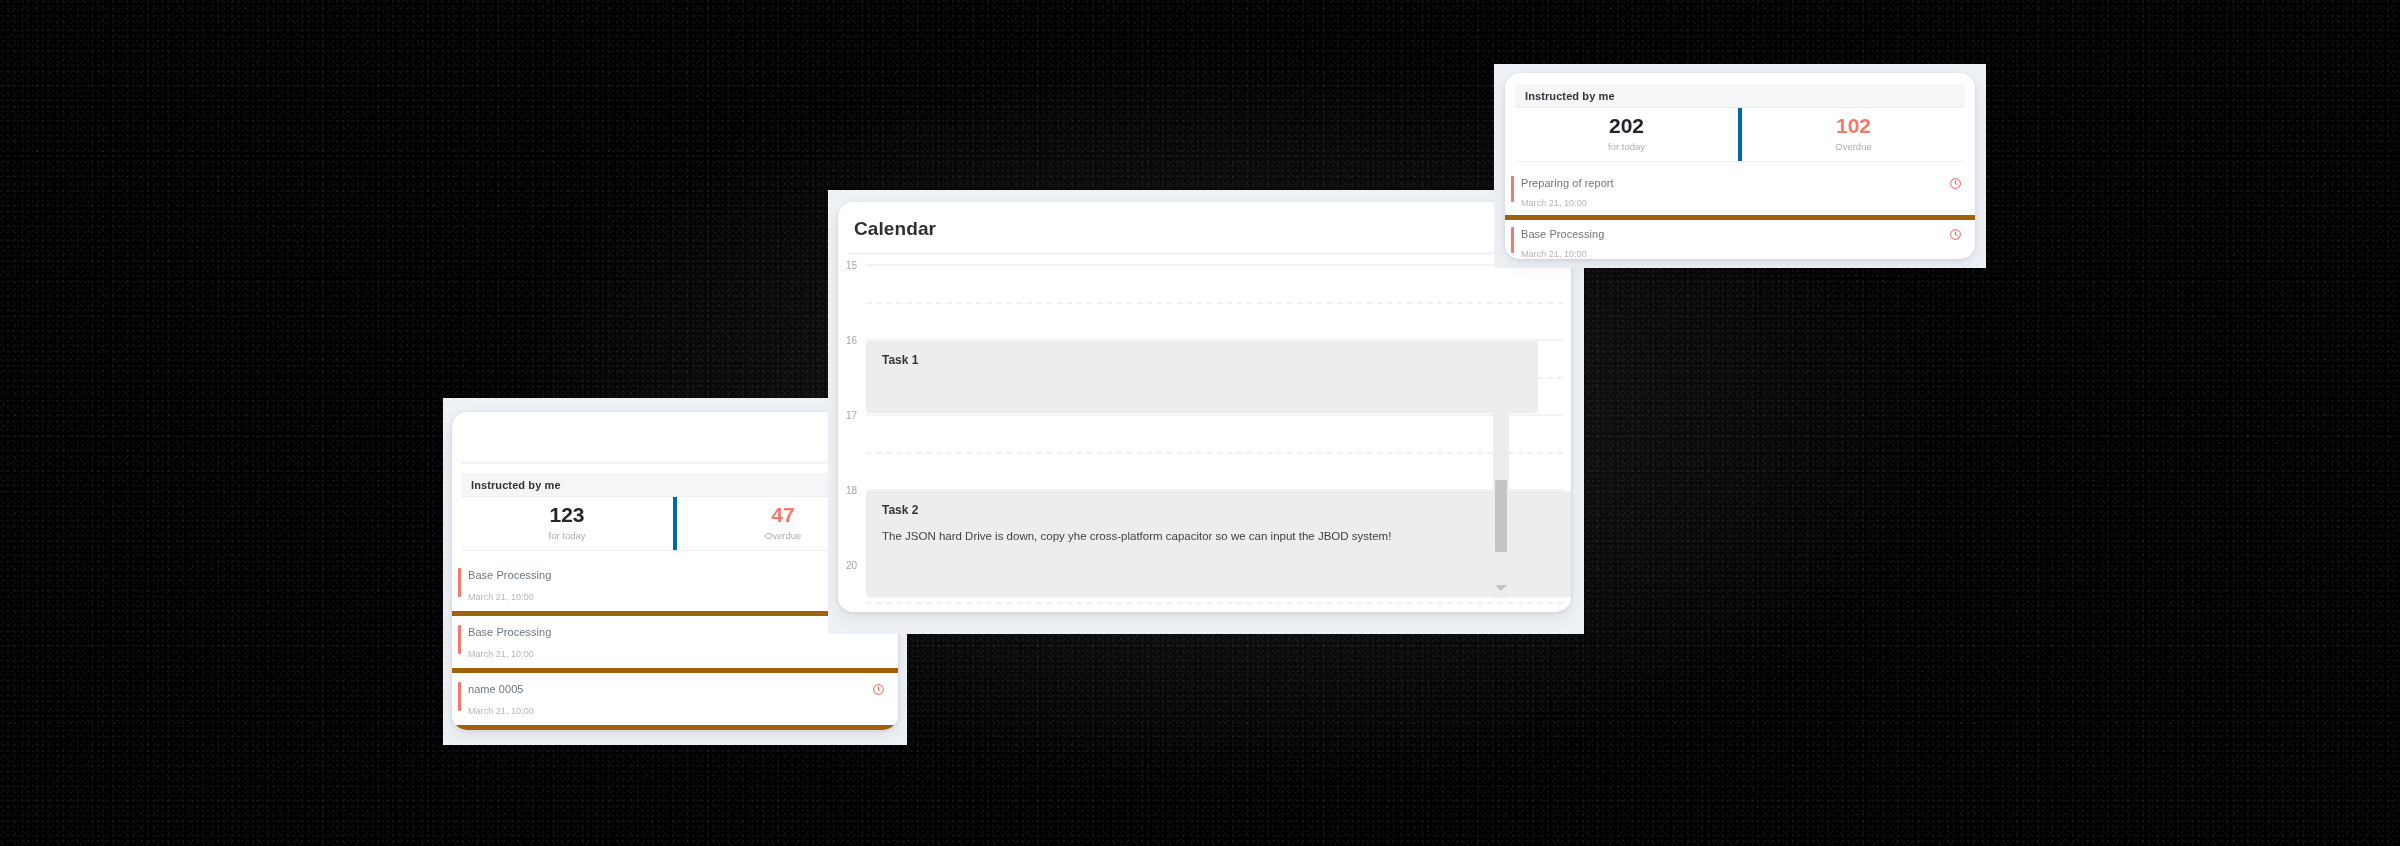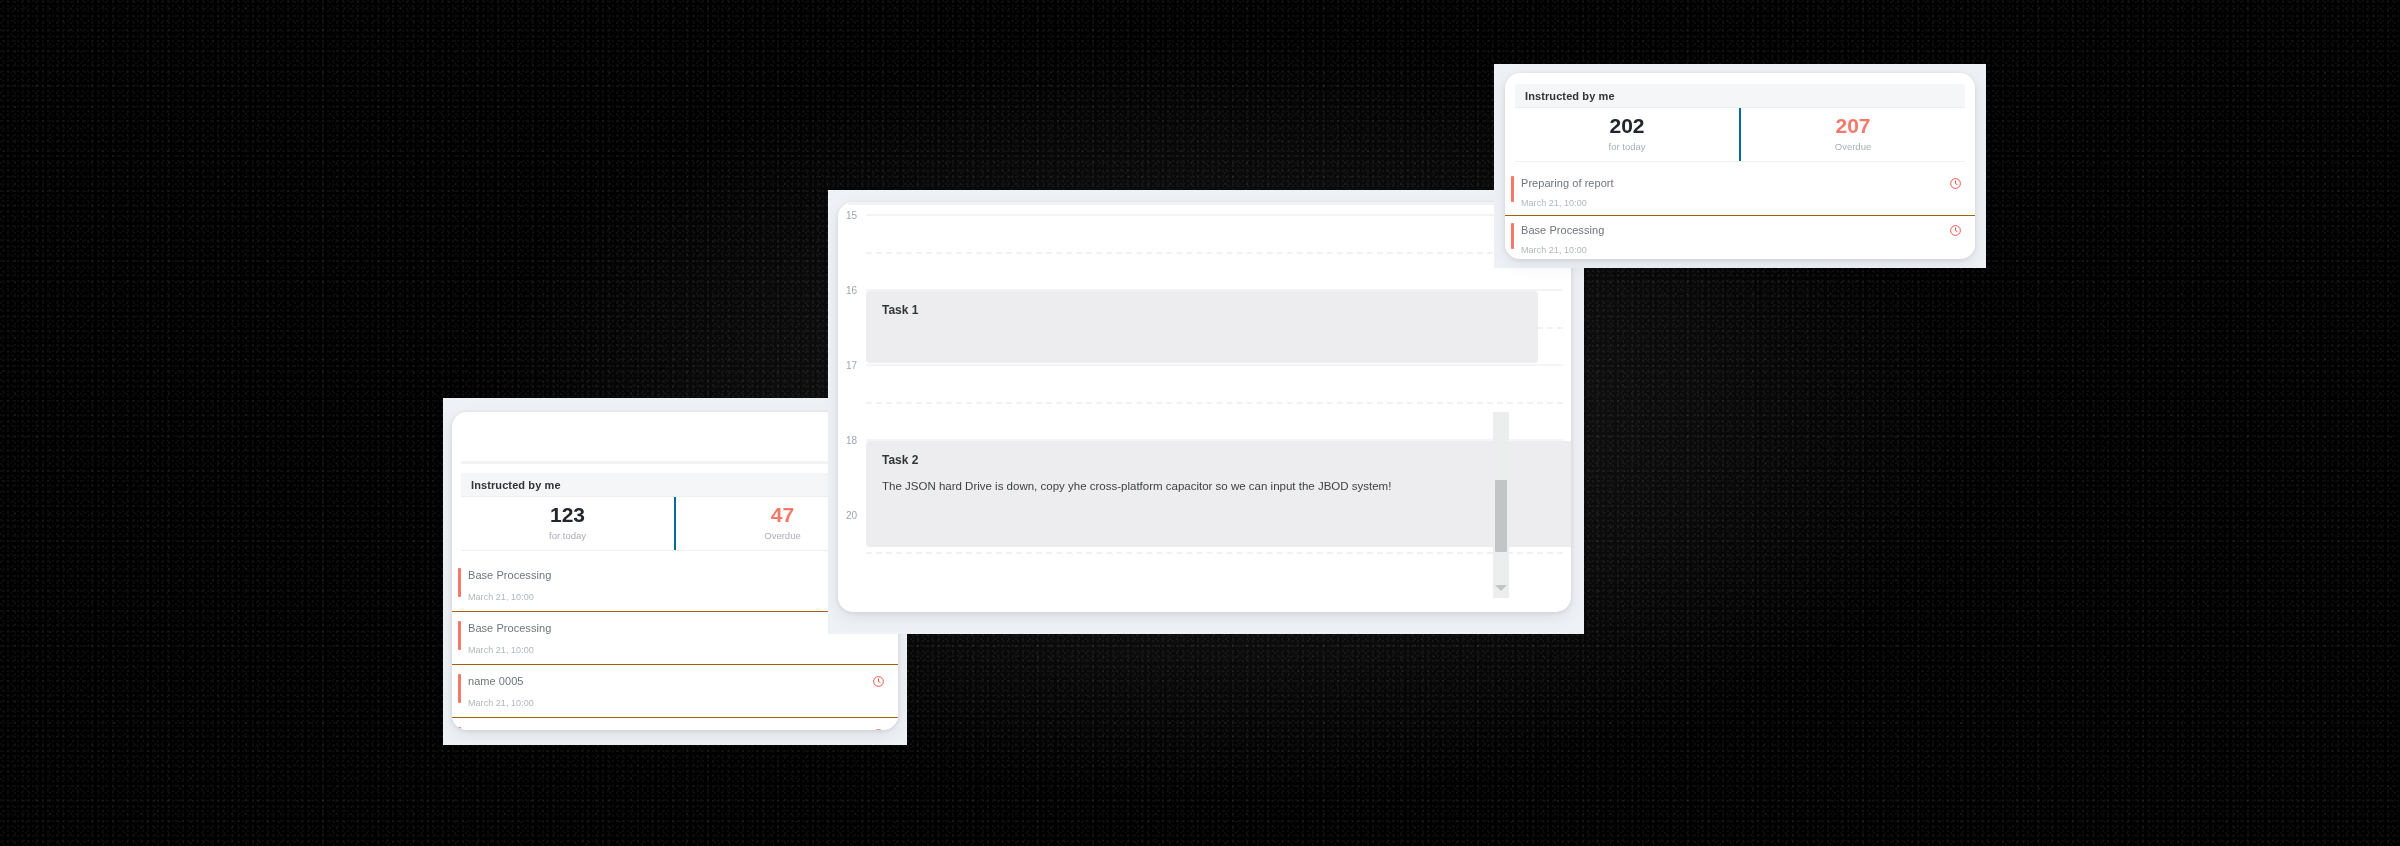--- a/index.html
+++ b/index.html
@@ -80,42 +80,42 @@
     display: flex;
     background: #fff;
     border: 1px solid #eceef0;
     border-left: none;
     border-right: none;
   }
   .stat-cell {
     flex: 1 1 0;
     text-align: center;
     padding: 7px 0 9px 0;
-    border-right: 2px solid #0369a1;
+    border-right: 4px solid #0369a1;
   }
   .stat-cell:last-child { border-right: none; }
   .stat-num {
     font-size: 21px;
     font-weight: 700;
     color: #23262b;
     line-height: 1.05;
   }
   .stat-num.overdue { color: #f4796b; font-weight: 600; }
   .stat-cap {
     font-size: 9.5px;
     color: #a9aeb5;
     margin-top: 4px;
   }
 
   
   .task-list { background: #fff; }
   .task-item {
     position: relative;
     padding: 10px 14px 9px 16px;
-    border-bottom: 1px solid #a16207;
+    border-bottom: 5px solid #a16207;
   }
   .task-item:last-child { border-bottom: none; }
   .task-bar {
     position: absolute;
     left: 6px; top: 9px;
     width: 3px; height: 29px;
     background: #f4796b;
     border-radius: 1px;
   }
   .task-name {
@@ -261,20 +261,23 @@
         </svg>
       </div>
 
     </div>
   </div>
 </div>
 
 <div class="panel" id="calendar-panel" style="left:828px; top:190px; width:756px; height:444px; z-index:3;">
   <div class="card" style="left:10px; top:12px; width:733px; height:410px;">
 
+    <div style="padding:16px 16px 12px 16px;">
+      <div class="panel-title">Calendar</div>
+    </div>
     <div class="title-rule" style="margin:0 10px;"></div>
 
     <div class="cal-body" style="height:345px; margin-top:6px;">
 
       <div class="cal-hour-label" style="top:4px;">15</div>
       <div class="cal-hour-label" style="top:79px;">16</div>
       <div class="cal-hour-label" style="top:154px;">17</div>
       <div class="cal-hour-label" style="top:229px;">18</div>
       <div class="cal-hour-label" style="top:304px;">20</div>
 
@@ -312,21 +315,21 @@
   <div class="card" style="left:11px; top:9px; width:470px; height:186px;">
 
     <div class="stats-wrap" style="padding:11px 10px 0 10px;">
       <div class="stats-label">Instructed by me</div>
       <div class="stats-row">
         <div class="stat-cell">
           <div class="stat-num">202</div>
           <div class="stat-cap">for today</div>
         </div>
         <div class="stat-cell">
-          <div class="stat-num overdue">207</div>
+          <div class="stat-num overdue">102</div>
           <div class="stat-cap">Overdue</div>
         </div>
       </div>
     </div>
 
     <div class="task-list" style="margin-top:7px;">
 
       <div class="task-item" style="padding:8px 14px 7px 16px;">
         <span class="task-bar" style="top:7px; height:26px;"></span>
         <div class="task-name">Preparing of report</div>

